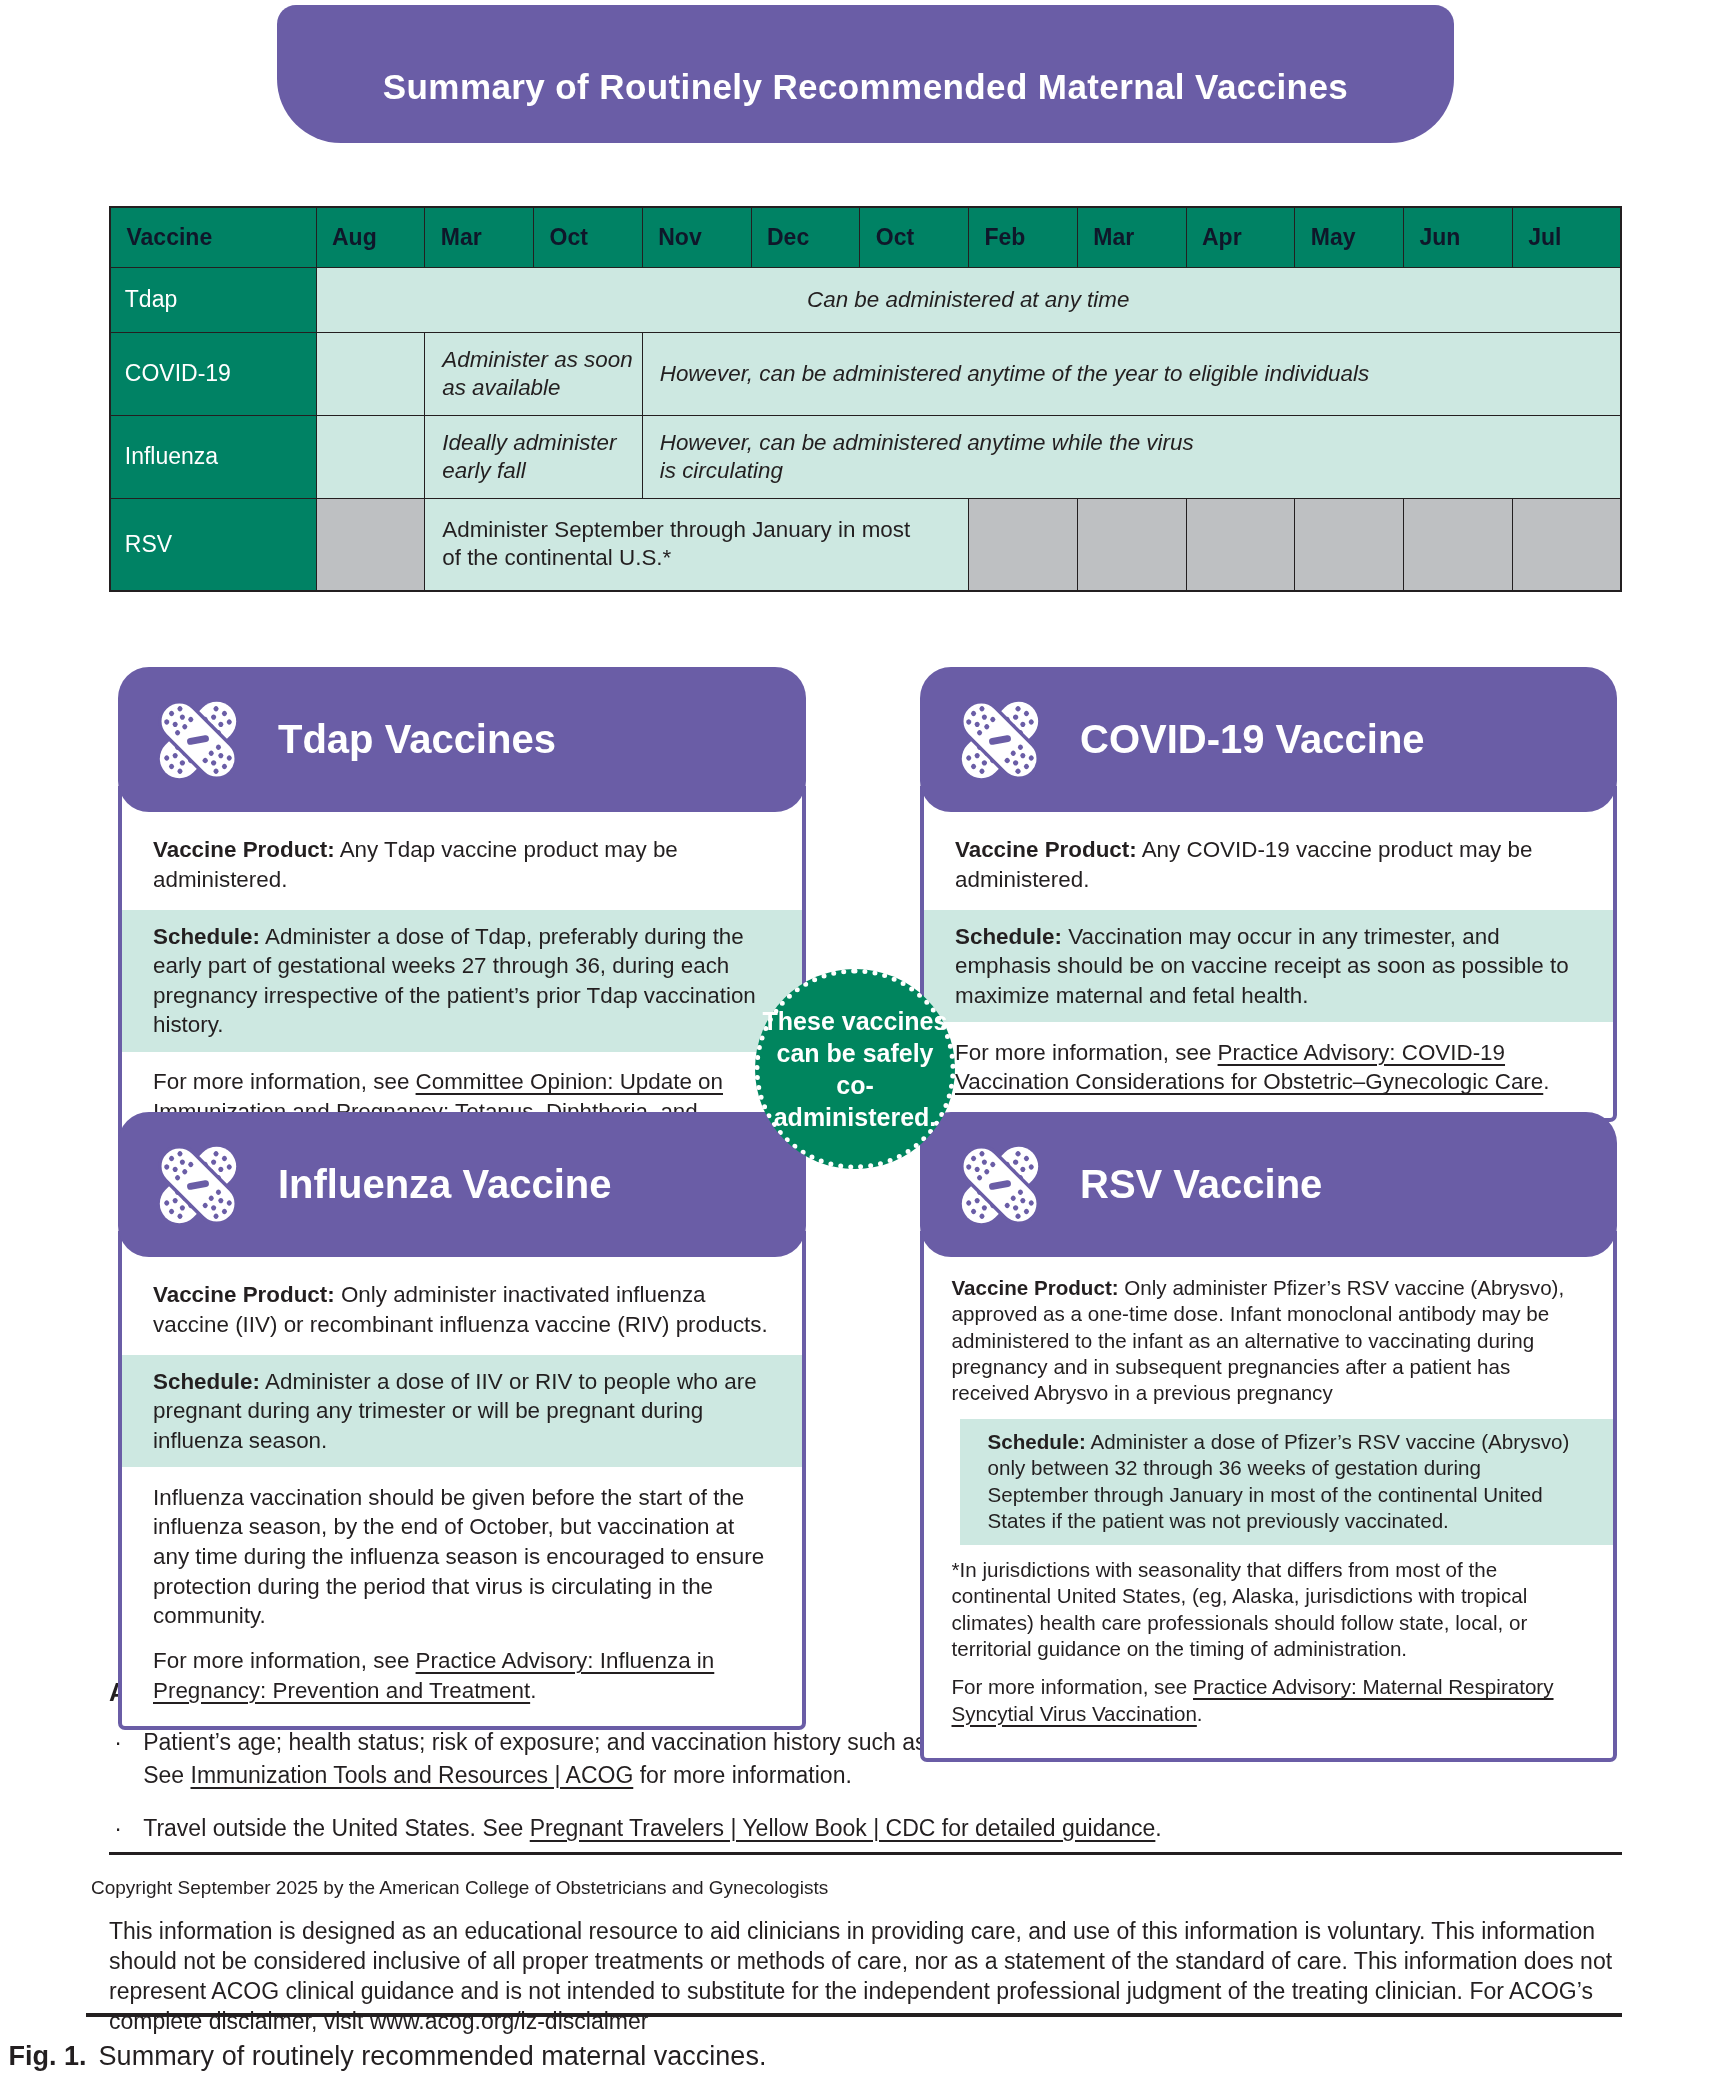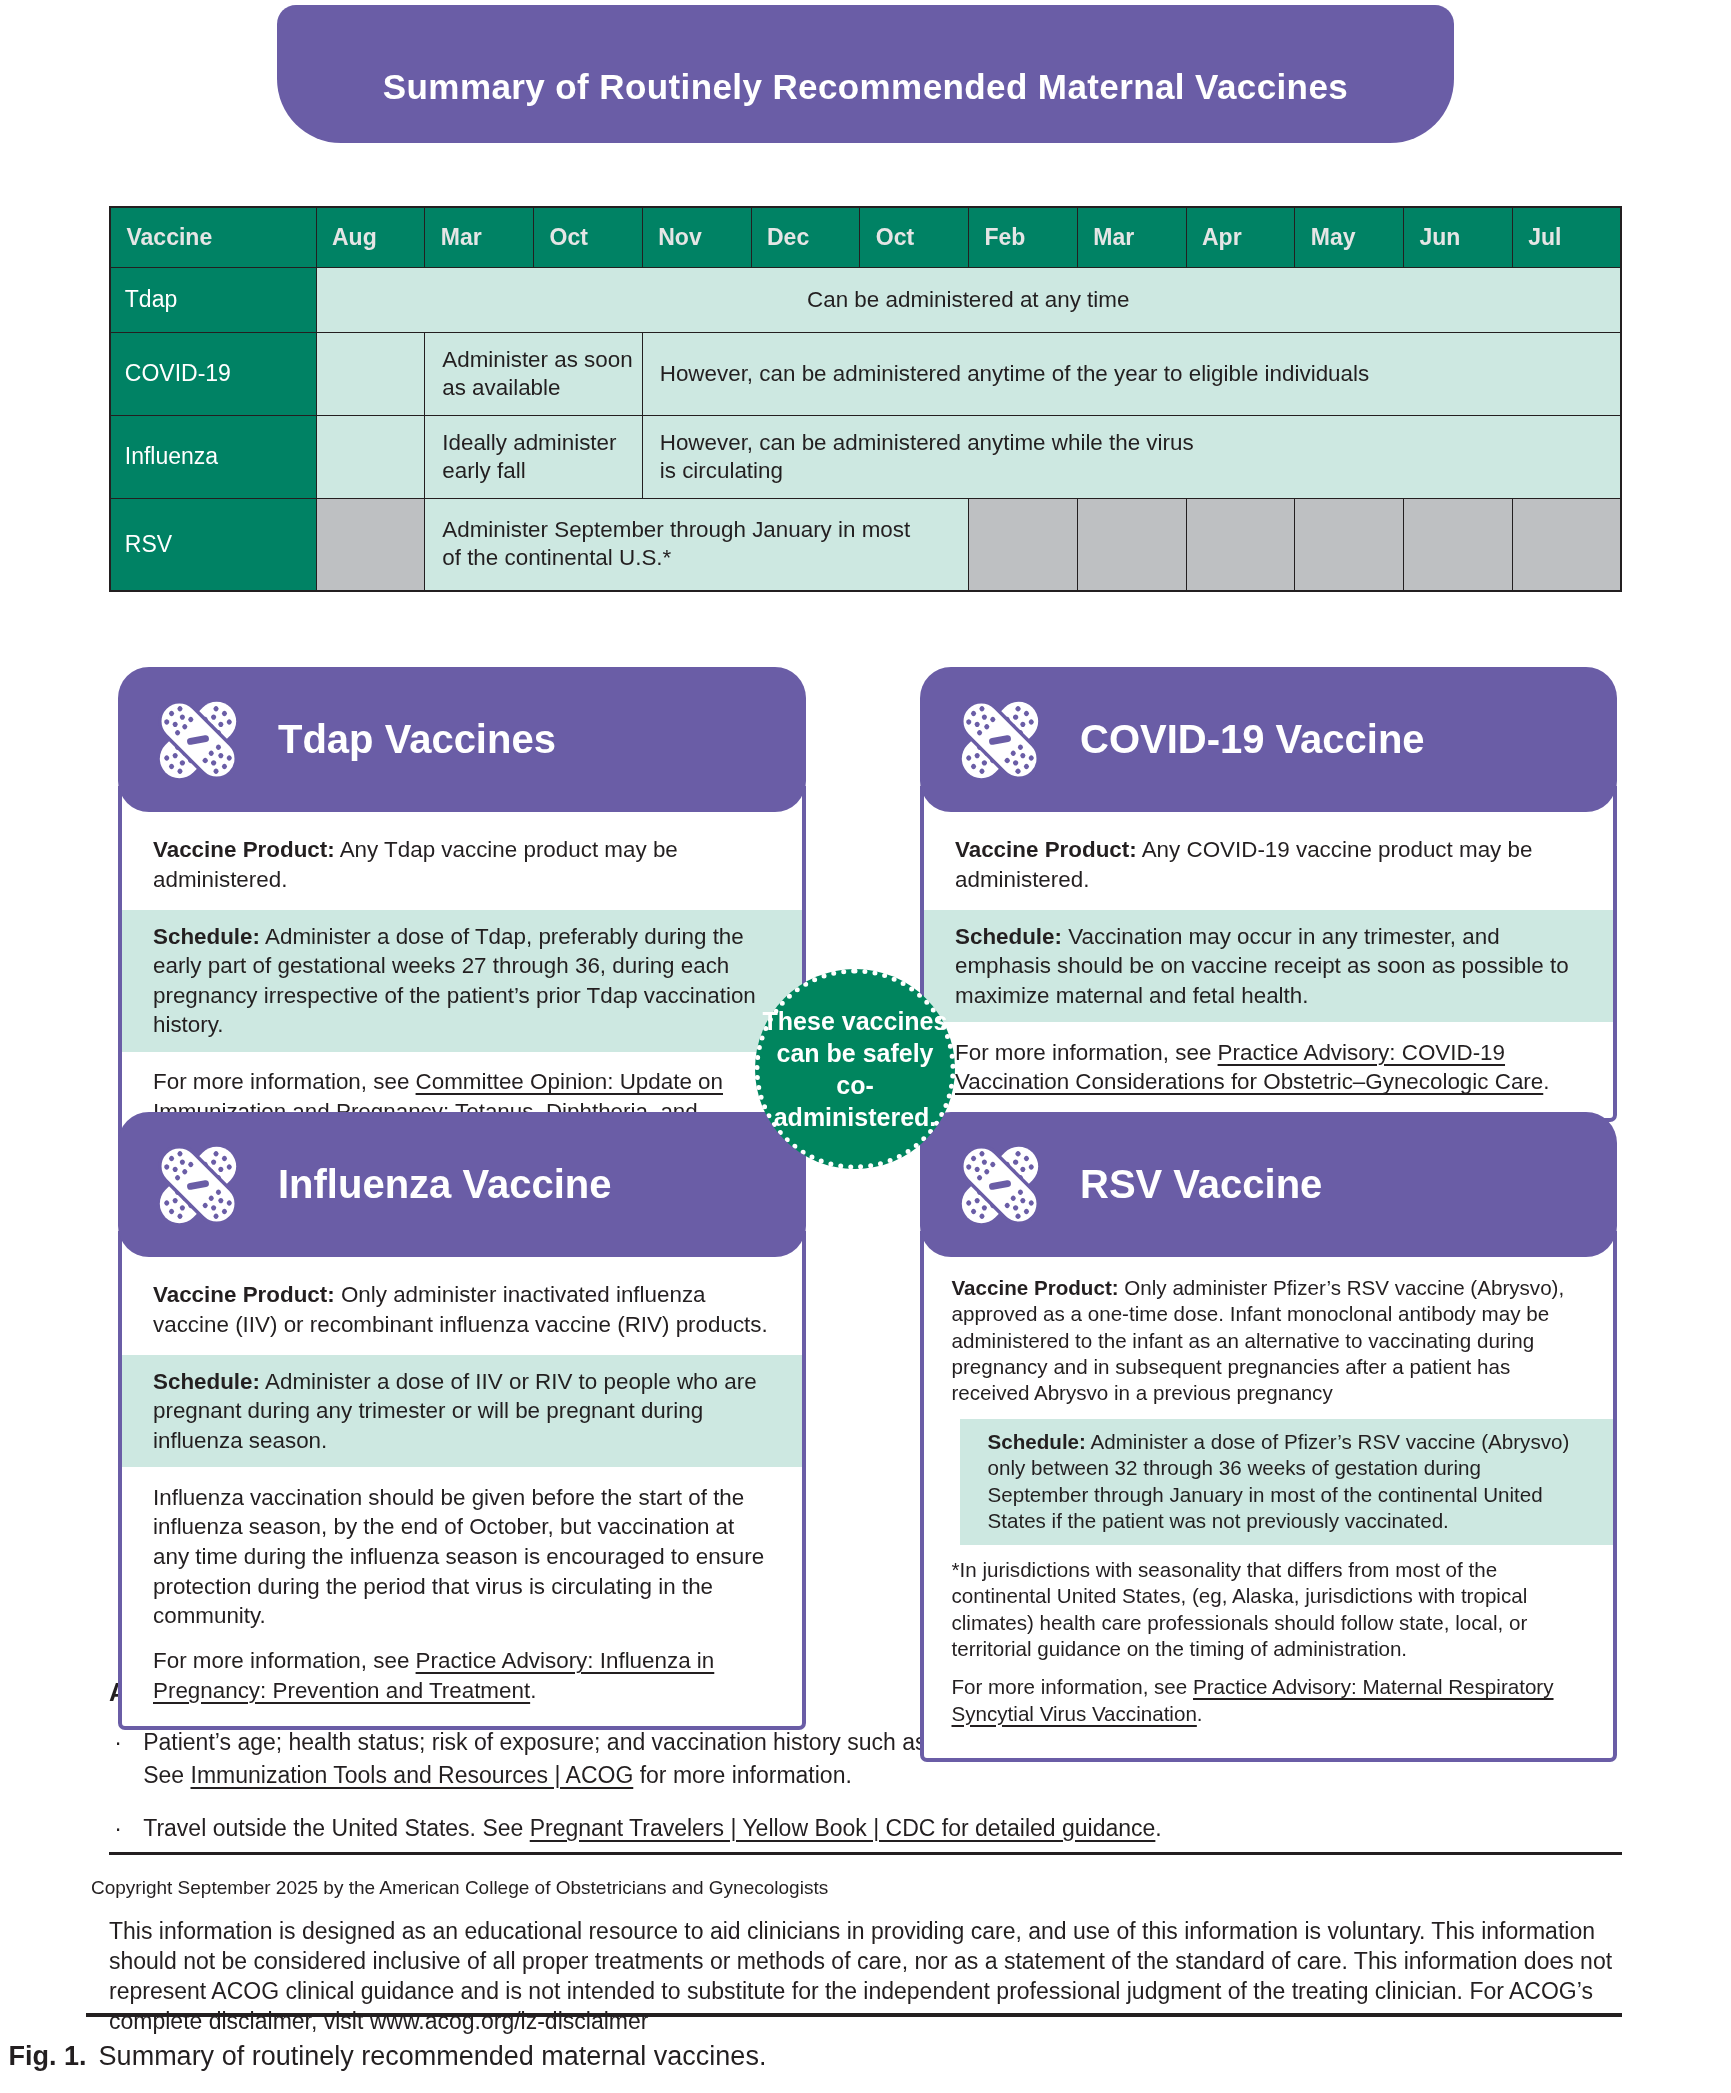--- a/index.html
+++ b/index.html
@@ -17,31 +17,31 @@
   
   .banner{position:absolute;left:277px;top:5.2px;width:1177px;height:138px;
           background:var(--purple);border-radius:19px 19px 64px 64px;
           display:flex;align-items:center;justify-content:center;box-sizing:border-box;padding-top:26px;}
   .banner h1{margin:0;color:#fff;font-size:35px;font-weight:bold;letter-spacing:0.4px;}
 
   
   table.vtable{position:absolute;left:109px;top:206px;width:1513px;
                border-collapse:collapse;table-layout:fixed;border:2.6px solid var(--ink);}
   .vtable th,.vtable td{border:1.7px solid var(--ink);box-sizing:border-box;}
-  .vtable th{background:var(--green);color:#e5e5e5;font-size:23px;font-weight:bold;
+  .vtable th{background:var(--green);color:#0f172a;font-size:23px;font-weight:bold;
              text-align:left;padding:0 0 0 15.5px;}
   tr.hd{height:60px;}
   td.rowlabel{background:var(--green);color:#fff;font-size:23px;font-weight:normal;padding-left:13.8px;}
   td.cell{background:var(--ltgreen);font-size:22.4px;padding:0 6.9px 0 17px;vertical-align:middle;}
   td.cell .ln{display:block;line-height:1.25;}
   td.cell.center{text-align:center;padding:0;}
   td.gray{background:var(--gray);}
   tr.r-tdap{height:65px;} tr.r-covid{height:83px;} tr.r-flu{height:83px;} tr.r-rsv{height:93px;}
   .tk{background-image:linear-gradient(to right,transparent calc(100% - 2.6px),var(--ink) calc(100% - 2.6px));
-      background-repeat:repeat-x;background-position:left top;}
+      background-repeat:repeat-x;background-position:left top;font-style:italic;}
   .tk12{background-size:calc(100%/12) 13px;}
   .tk2 {background-size:50% 13px;}
   .tk9 {background-size:calc(100%/9) 13px;}
   .tk5tb{background-image:linear-gradient(to right,transparent calc(100% - 2.6px),var(--ink) calc(100% - 2.6px)),
                           linear-gradient(to right,transparent calc(100% - 2.6px),var(--ink) calc(100% - 2.6px));
          background-repeat:repeat-x,repeat-x;
          background-position:left top,left bottom;
          background-size:calc(100%/5) 13px,calc(100%/5) 13px;}
 
   

